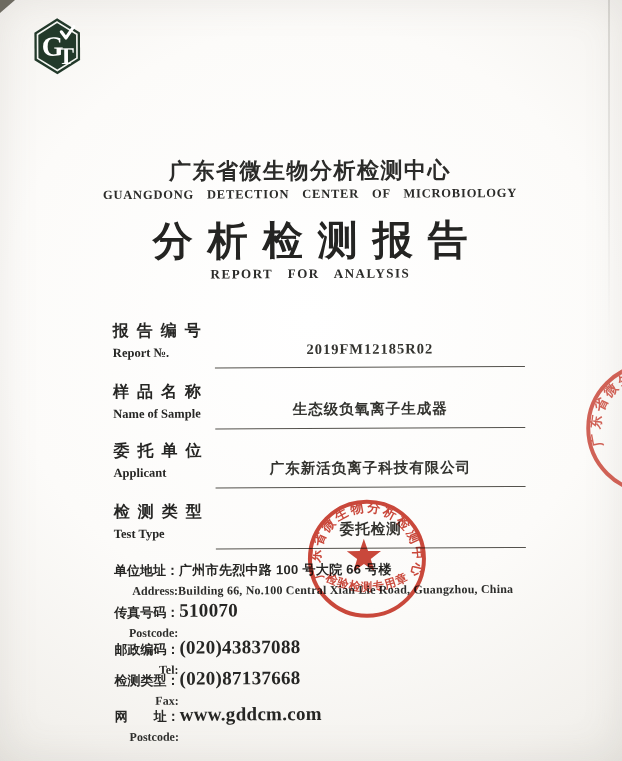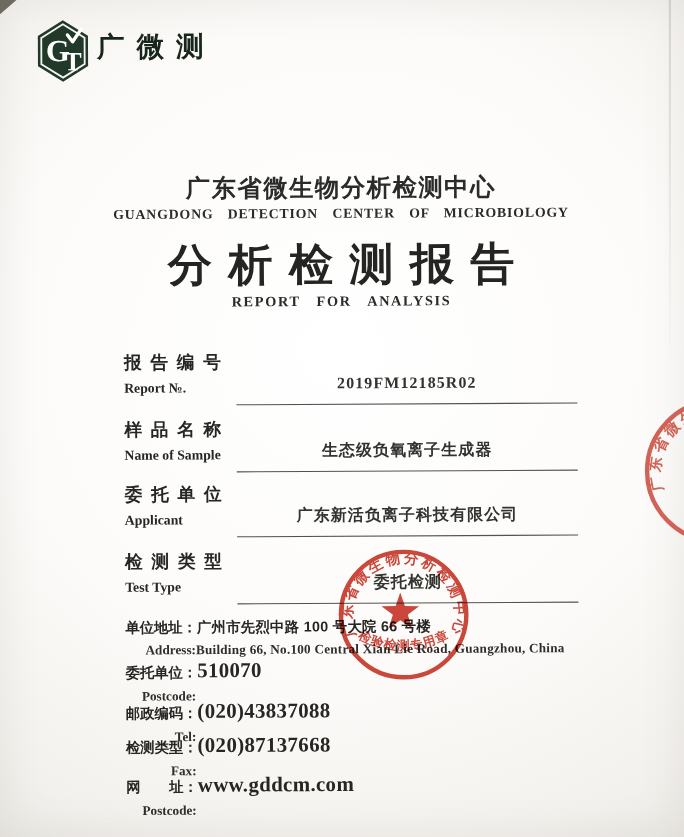--- a/index.html
+++ b/index.html
@@ -110,21 +110,20 @@
 
   <div class="tilt">
 
     <svg class="logo-hex" viewBox="0 0 48 56">
       <polygon class="hex-outer" points="24,1 46,14.75 46,41.25 24,55 2,41.25 2,14.75"></polygon>
       <polygon class="hex-inner" points="24,4.6 43,16.5 43,39.5 24,51.4 5,39.5 5,16.5"></polygon>
       <text class="hex-g" x="9" y="37">G</text>
       <text class="hex-t" x="25" y="45">T</text>
       <polyline class="hex-check" points="28,14 32.5,20 40,9"></polyline>
     </svg>
-    <div class="logo-cn">广微测</div>
 
     <div class="org-cn">广东省微生物分析检测中心</div>
     <div class="org-en">GUANGDONG DETECTION CENTER OF MICROBIOLOGY</div>
     <div class="title-cn">分析检测报告</div>
     <div class="title-en">REPORT FOR ANALYSIS</div>
 
     <div class="field f1">
       <div class="f-label-cn">报告编号</div>
       <div class="f-label-en">Report №.</div>
       <div class="f-line">
@@ -158,21 +157,21 @@
         <span class="c-label">单位地址：</span>
         <span class="c-val">广州市先烈中路 100 号大院 66 号楼</span>
       </div>
       <div class="c-l2">
         <span class="c-label-en">Address:</span>
         <span class="c-val-en">Building 66, No.100 Central Xian Lie Road, Guangzhou, China</span>
       </div>
     </div>
     <div class="c-row c2">
       <div class="c-l1">
-        <span class="c-label">委托单位：</span>
+        <span class="c-label">传真号码：</span>
         <span class="c-val">510070</span>
       </div>
       <div class="c-l2">
         <span class="c-label-en">Postcode:</span>
         <span class="c-val-en"></span>
       </div>
     </div>
     <div class="c-row c3">
       <div class="c-l1">
         <span class="c-label">邮政编码：</span>

